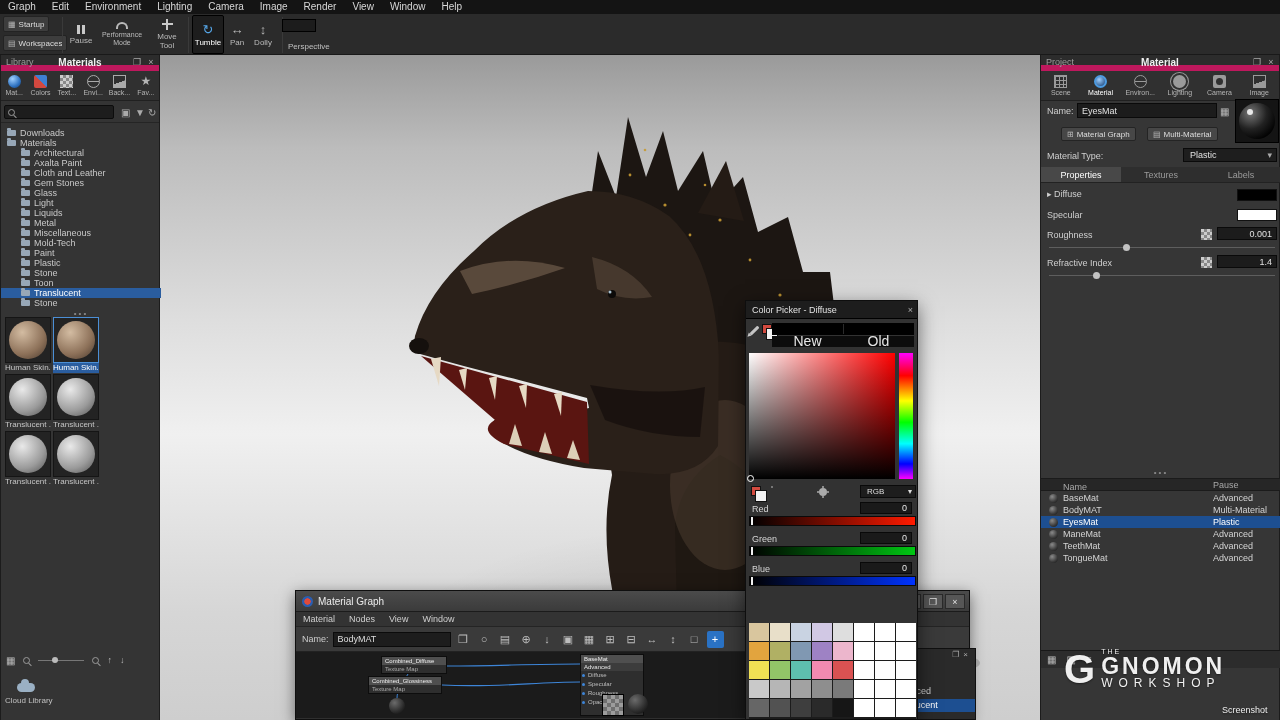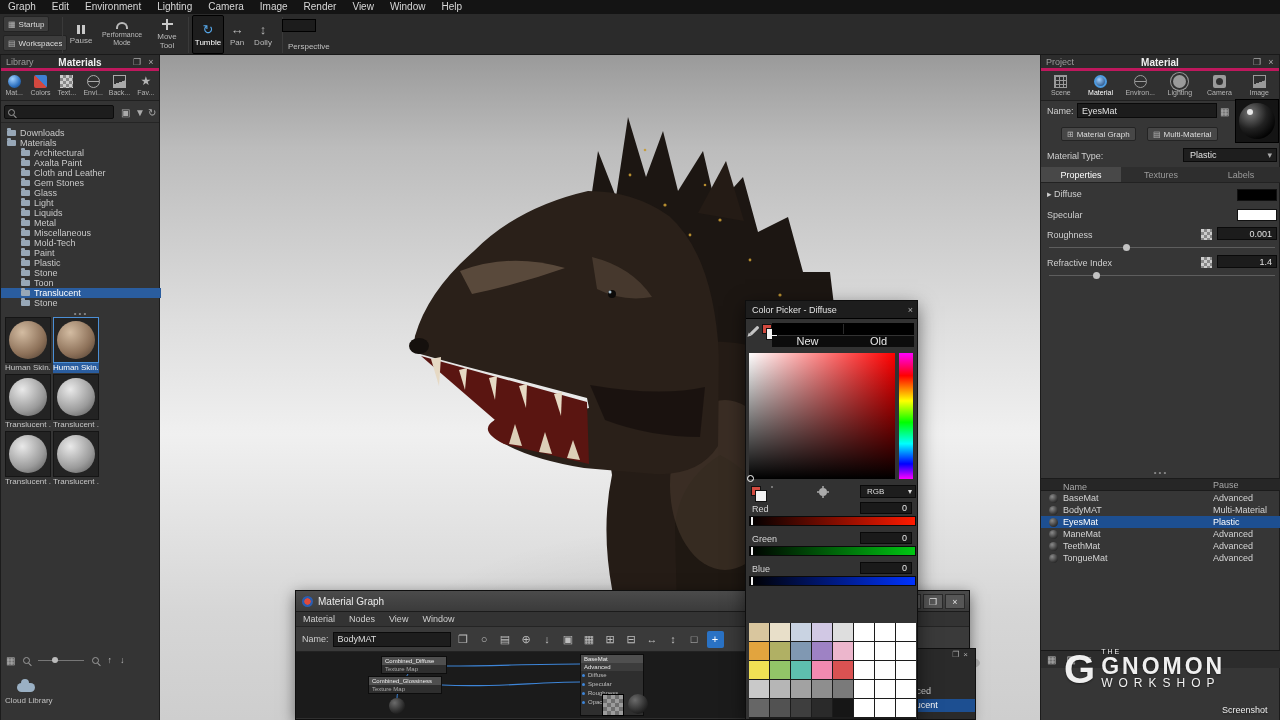--- a/index.html
+++ b/index.html
@@ -23,21 +23,21 @@
 .i-plus::before{left:4px;top:0;width:2px;height:11px;}
 .i-plus::after{top:4px;left:0;width:11px;height:2px;}
 #fov-box{position:absolute;left:258px;top:5px;width:32px;height:13px;background:#1c1c1c;border:1px solid #000;color:#ddd;font-size:9px;text-align:center;}
 
 #viewport{position:absolute;left:160px;top:55px;width:880px;height:665px;background:
  radial-gradient(ellipse 420px 180px at 60% 90%, rgba(0,0,0,0.10), transparent 70%),
  linear-gradient(180deg,#9a9a9a 0%,#bcbcbc 14%,#dedede 40%,#f0f0f0 57%,#e7e7e7 66%,#d6d6d6 84%,#cecece 100%);overflow:hidden;}
 #viewport svg{position:absolute;left:0;top:0;}
 
 .panel{position:absolute;background:#343434;border-left:1px solid #1c1c1c;border-right:1px solid #1c1c1c;}
-.panel-head{position:relative;height:16px;background:#2c2c2c;border-bottom:3px solid #be185d;}
+.panel-head{position:relative;height:16px;background:#2c2c2c;border-bottom:6px solid #be185d;}
 .panel-head .left{position:absolute;left:5px;top:2px;font-size:9px;color:#9c9c9c;}
 .panel-head .center{position:absolute;left:0;right:0;top:2px;text-align:center;font-size:10px;font-weight:bold;color:#f0f0f0;}
 .panel-head .winbtn{position:absolute;top:2px;font-size:9px;color:#aaa;width:12px;text-align:center;}
 
 #library{left:0;top:55px;width:160px;height:665px;}
 .lib-tabs{display:flex;height:30px;background:#303030;border-bottom:1px solid #202020;}
 .lib-tab{flex:1;display:flex;flex-direction:column;align-items:center;justify-content:center;gap:1px;font-size:7px;color:#b5b5b5;}
 .lib-tab .ticon{width:13px;height:13px;}
 .t-sphere{border-radius:50%;background:radial-gradient(circle at 35% 30%,#9fd0ff,#2f72c0 60%,#123a6e);}
 .t-colors{background:linear-gradient(45deg,#d2483f 50%,#3f7fd2 50%);border-radius:2px;}
@@ -108,21 +108,21 @@
 #pk-title{position:relative;height:18px;background:#1d1d1d;border-bottom:1px solid #000;line-height:18px;padding-left:6px;font-size:9px;color:#e2e2e2;}
 #pk-title .x{position:absolute;right:4px;top:0;color:#aaa;}
 .i-dropper{width:3px;height:11px;background:#c4c4c4;border-radius:1px;transform:rotate(45deg);position:relative;}
 .i-dropper::after{content:"";position:absolute;left:-1px;bottom:-4px;width:0;height:0;border-left:2px solid transparent;border-right:2px solid transparent;border-top:4px solid #c4c4c4;}
 .i-swatches{width:10px;height:10px;background:#d24a3f;border:1px solid #111;position:relative;}
 .i-swatches::after{content:"";position:absolute;left:3px;top:3px;width:10px;height:10px;background:#f2f2f2;border:1px solid #111;}
 #pk-newold{position:absolute;left:26px;top:22px;width:142px;height:12px;background:#000;border:1px solid #000;display:flex;}
 #pk-newold i{flex:1;background:#000;}
 #pk-newold i:first-child{border-right:1px solid #2a2a2a;}
 #pk-labels{position:absolute;left:26px;top:35px;width:142px;height:11px;background:#0c0c0c;display:flex;}
-#pk-labels span{flex:1;text-align:center;font-size:11px;color:#e6e6e6;line-height:11px;}
+#pk-labels span{flex:1;text-align:center;font-size:14px;color:#e6e6e6;line-height:11px;}
 #pk-sv{position:absolute;left:3px;top:52px;width:146px;height:126px;background:linear-gradient(to top,#000,rgba(0,0,0,0)),linear-gradient(to right,#fff,#f00);}
 #pk-sv .marker{position:absolute;left:-2px;bottom:-3px;width:7px;height:7px;border:1px solid #fff;border-radius:50%;}
 #pk-hue{position:absolute;left:153px;top:52px;width:14px;height:126px;background:linear-gradient(180deg,#ff00ff 0%,#ff0000 18%,#ffff00 38%,#00ff00 55%,#00ffff 72%,#0000ff 88%,#ff00ff 100%);}
 #pk-iconrow{position:absolute;left:3px;top:184px;width:167px;height:14px;}
 .i-gear{width:8px;height:8px;border-radius:50%;background:#ababab;box-shadow:0 -5px 0 -3px #ababab,0 5px 0 -3px #ababab,-5px 0 0 -3px #ababab,5px 0 0 -3px #ababab;}
 #pk-mode{position:absolute;right:0;top:0;width:56px;height:13px;background:#1d1d1d;border:1px solid #0a0a0a;color:#ddd;font-size:8px;line-height:12px;padding-left:6px;}
 #pk-mode .car{position:absolute;right:3px;top:0;}
 .pk-chan-label{position:absolute;left:6px;font-size:9px;color:#d6d6d6;}
 .pk-val{position:absolute;right:5px;width:52px;height:12px;background:#1a1a1a;border:1px solid #090909;color:#e6e6e6;font-size:9px;text-align:right;padding-right:4px;}
 .pk-bar{position:absolute;left:3px;width:167px;height:10px;border:1px solid #0a0a0a;}

